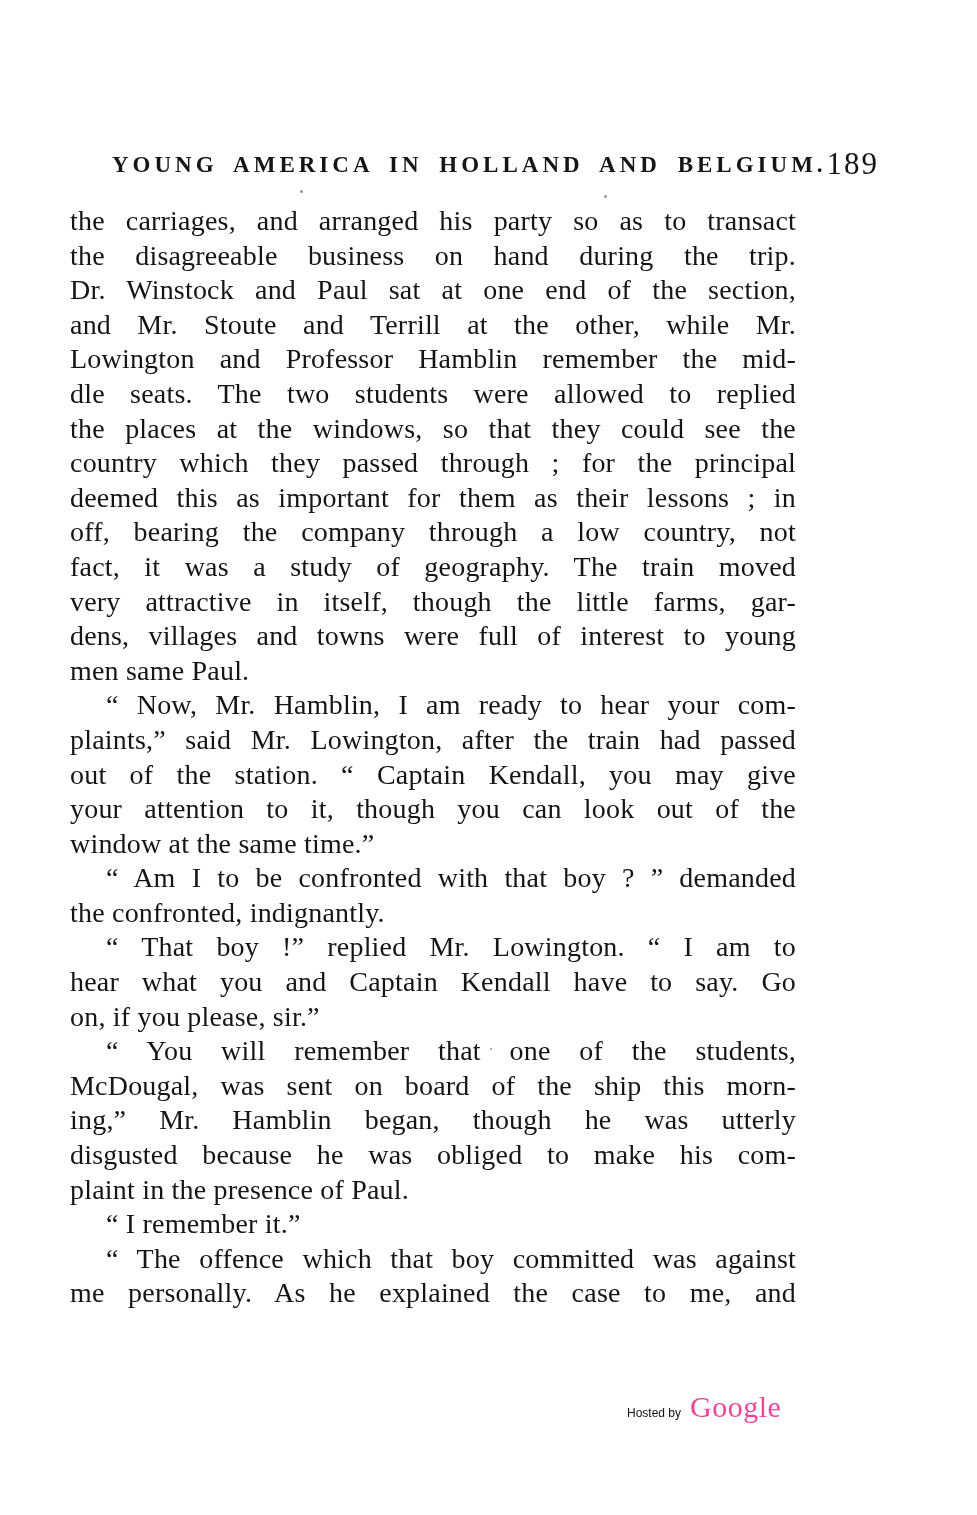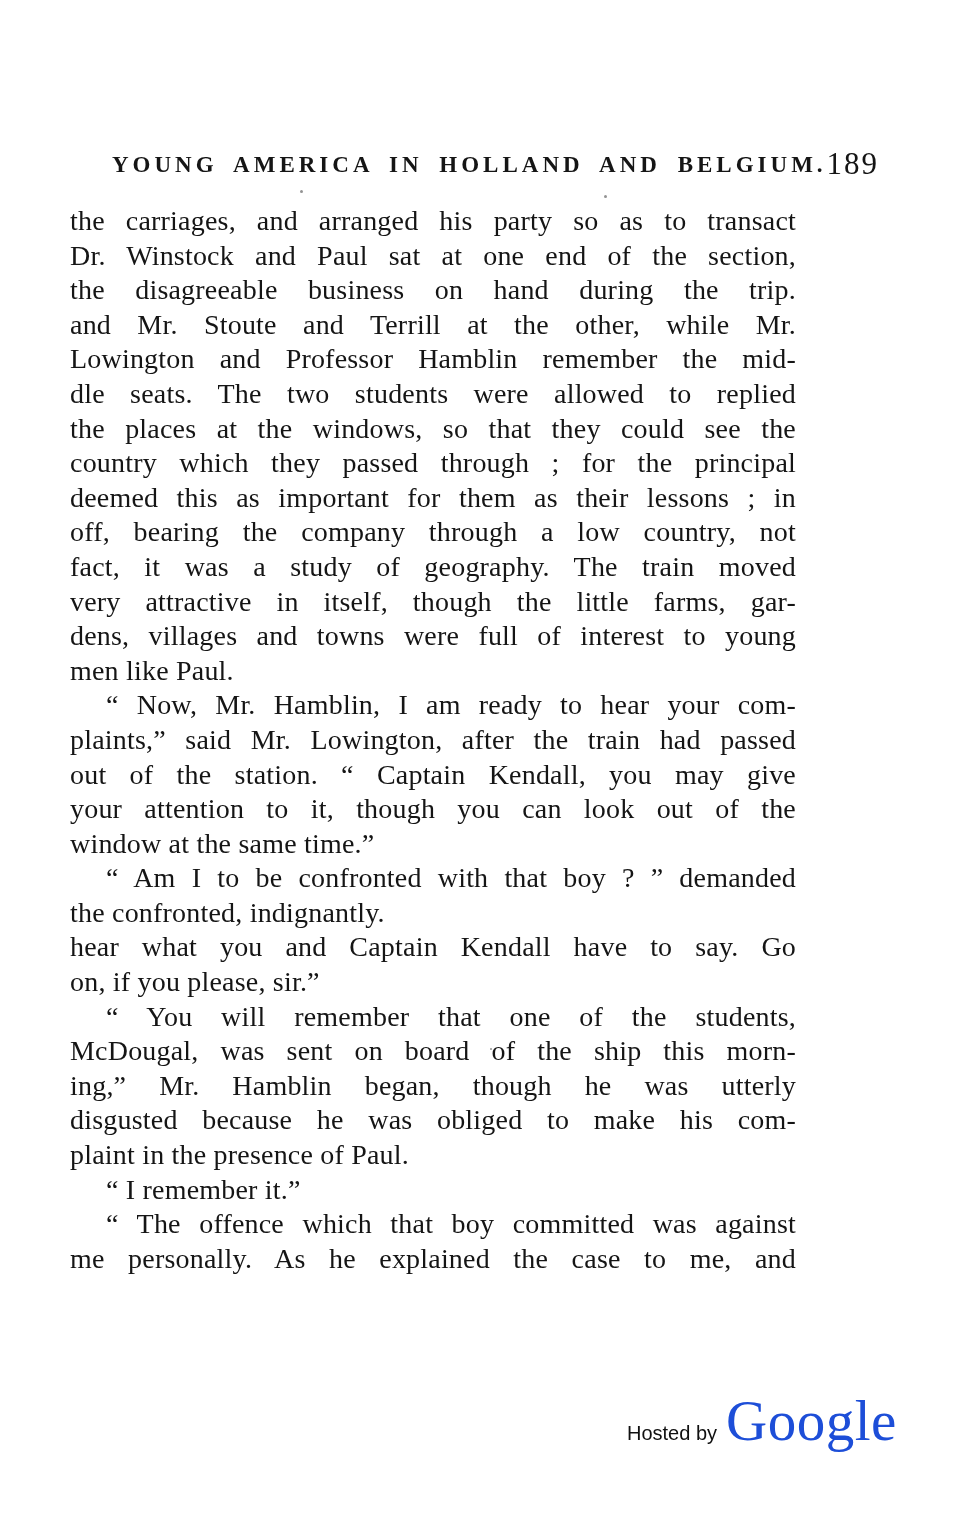--- a/index.html
+++ b/index.html
@@ -64,28 +64,28 @@
   .watermark {
     position: absolute;
     left: 627px;
     top: 1392px;
     display: flex;
     align-items: baseline;
     gap: 9px;
   }
   .watermark .hosted-by {
     font-family: "Liberation Sans", sans-serif;
-    font-size: 20px;
+    font-size: 12px;
     color: #101010;
   }
   .watermark .google-logo {
     font-family: "Liberation Serif", serif;
-    font-size: 57px;
+    font-size: 30px;
     letter-spacing: 0.5px;
-    color: #1d4ed8;
+    color: #ec4899;
     line-height: 1;
     text-align: center;
   }
   
   .speck {
     position: absolute;
     background: #3a3a3a;
     border-radius: 50%;
     width: 3px;
     height: 3px;
@@ -97,40 +97,41 @@
 
 <div class="page">
 
   <div class="running-header">
     <span class="title">YOUNG AMERICA IN HOLLAND AND BELGIUM.</span>
     <span class="page-number">189</span>
   </div>
 
   <div class="text-block">
       <div class="line">the carriages, and arranged his party so as to transact</div>
+      <div class="line">the disagreeable business on hand during the trip.</div>
       <div class="line">Dr. Winstock and Paul sat at one end of the section,</div>
-      <div class="line">the disagreeable business on hand during the trip.</div>
       <div class="line">and Mr. Stoute and Terrill at the other, while Mr.</div>
       <div class="line">Lowington and Professor Hamblin remember the mid-</div>
       <div class="line">dle seats.  The two students were allowed to replied</div>
       <div class="line">the places at the windows, so that they could see the</div>
       <div class="line">country which they passed through ; for the principal</div>
       <div class="line">deemed this as important for them as their lessons ; in</div>
       <div class="line">off, bearing the company through a low country, not</div>
       <div class="line">fact, it was a study of geography.  The train moved</div>
       <div class="line">very attractive in itself, though the little farms, gar-</div>
       <div class="line">dens, villages and towns were full of interest to young</div>
-      <div class="line para-end">men like Paul.</div>
+      <div class="line para-end">men same Paul.</div>
       <div class="line indent">“ Now, Mr. Hamblin, I am ready to hear your com-</div>
       <div class="line">plaints,” said Mr. Lowington, after the train had passed</div>
       <div class="line">out of the station.  “ Captain Kendall, you may give</div>
       <div class="line">your attention to it, though you can look out of the</div>
       <div class="line para-end">window at the same time.”</div>
       <div class="line indent">“ Am I to be confronted with that boy ? ” demanded</div>
       <div class="line para-end">the confronted, indignantly.</div>
+      <div class="line indent">“ That boy !” replied Mr. Lowington.  “ I am to</div>
       <div class="line">hear what you and Captain Kendall have to say.  Go</div>
       <div class="line para-end">on, if you please, sir.”</div>
       <div class="line indent">“ You will remember that one of the students,</div>
       <div class="line">McDougal, was sent on board of the ship this morn-</div>
       <div class="line">ing,” Mr. Hamblin began, though he was utterly</div>
       <div class="line">disgusted because he was obliged to make his com-</div>
       <div class="line para-end">plaint in the presence of Paul.</div>
       <div class="line indent para-end">“ I remember it.”</div>
       <div class="line indent">“ The offence which that boy committed was against</div>
       <div class="line">me personally.  As he explained the case to me, and</div>

